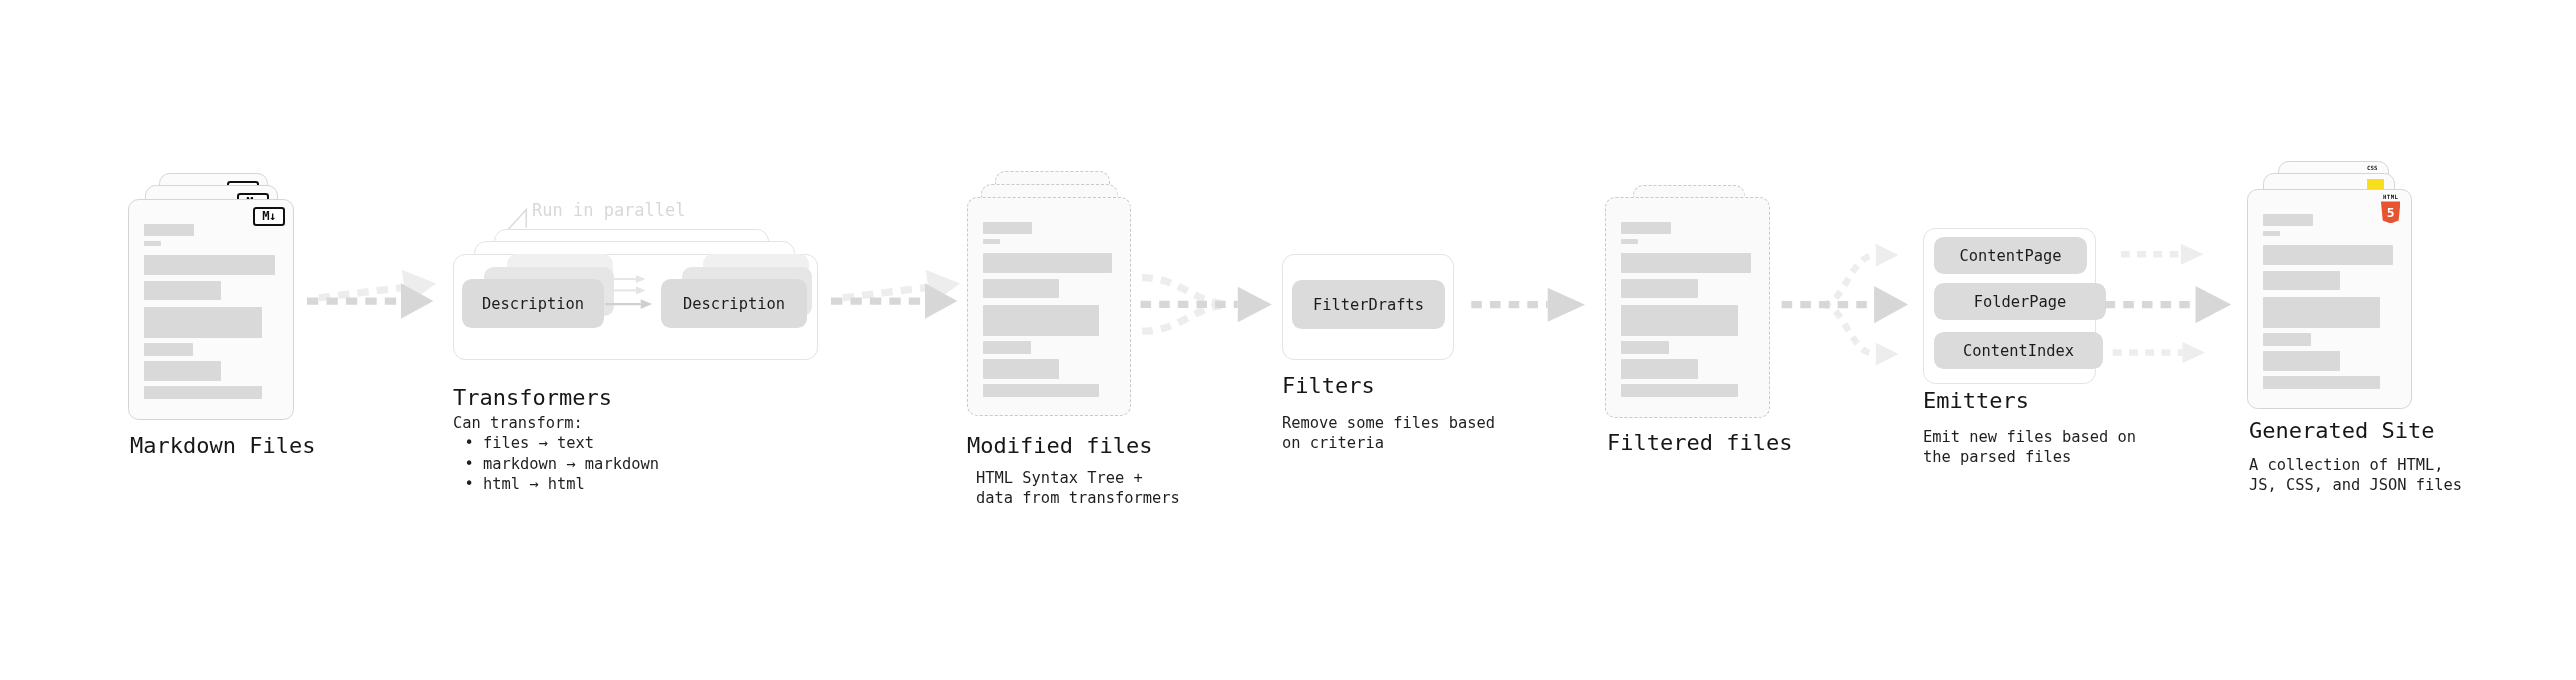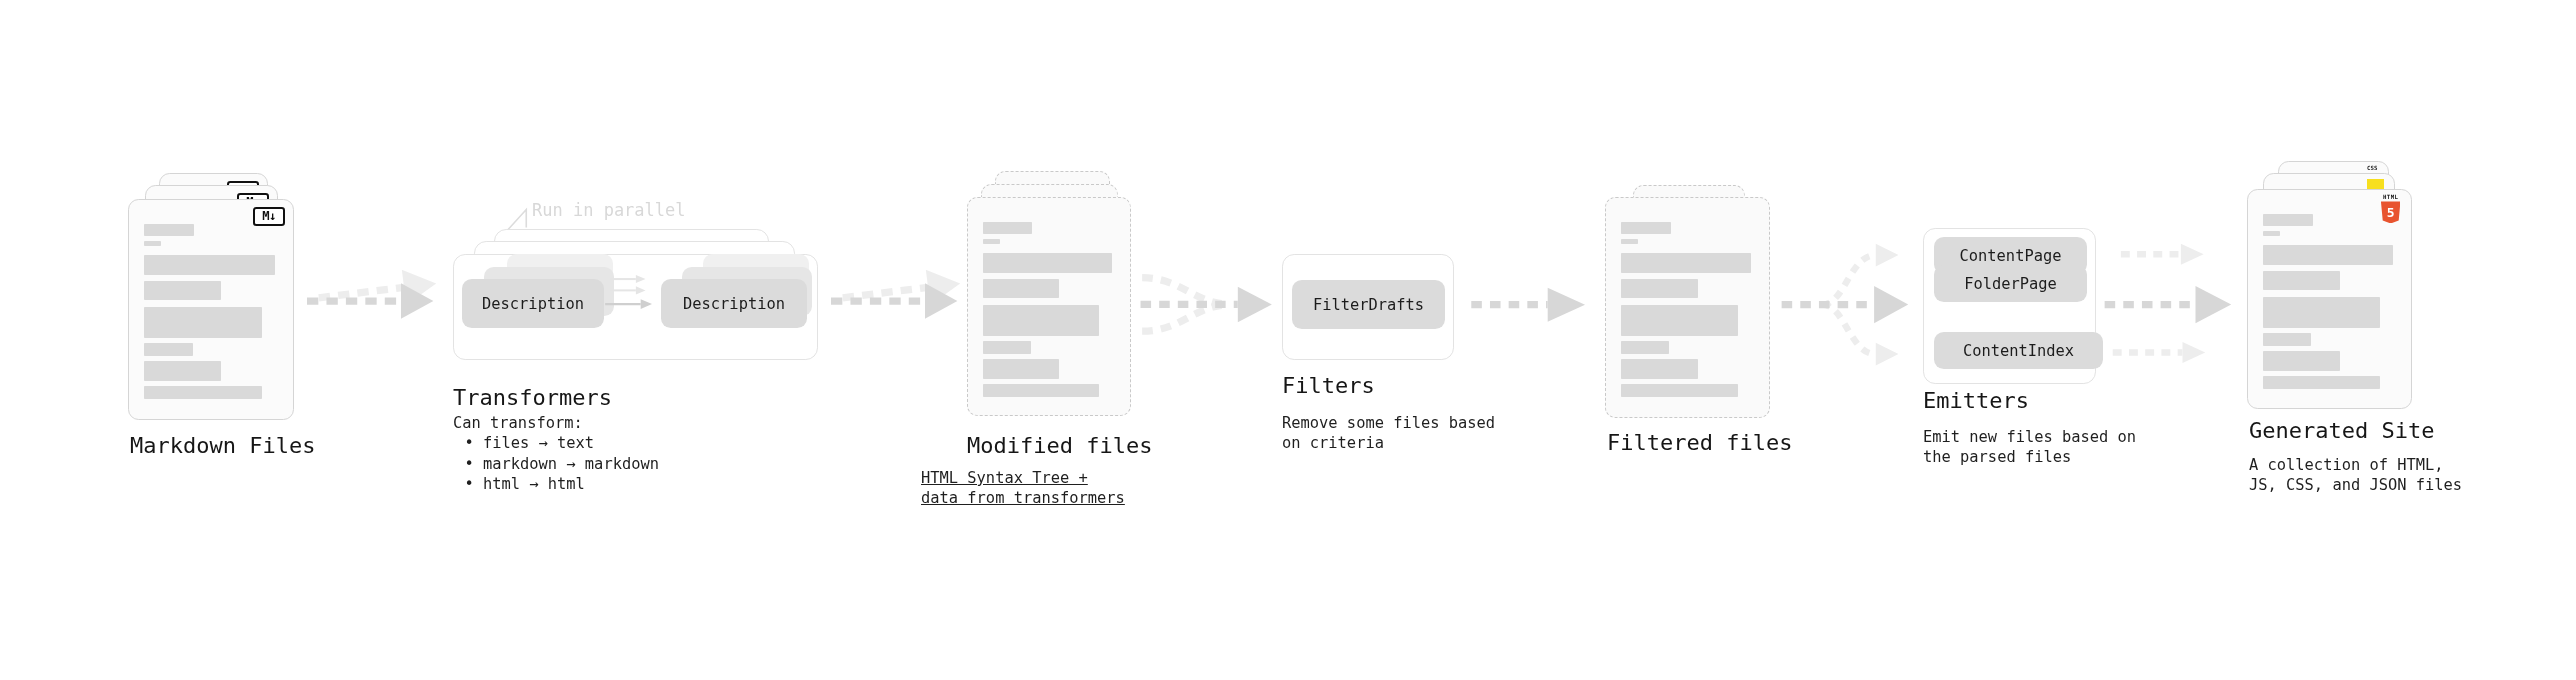--- a/index.html
+++ b/index.html
@@ -133,21 +133,21 @@
           <div class="bar" style="width: 13%; height: 4.9px; margin-top: 4.9px;"></div>
           <div class="bar" style="width: 100%; height: 19.5px; margin-top: 9.8px;"></div>
           <div class="bar" style="width: 59%; height: 19.5px; margin-top: 5.7px;"></div>
           <div class="bar" style="width: 90%; height: 31px; margin-top: 6.5px;"></div>
           <div class="bar" style="width: 37%; height: 13px; margin-top: 5.7px;"></div>
           <div class="bar" style="width: 59%; height: 19.5px; margin-top: 4.9px;"></div>
           <div class="bar" style="width: 90%; height: 13px; margin-top: 4.9px;"></div>
         </div>
     </div>
     <div class="title" style="left:967px;top:435px;">Modified files</div>
-    <div class="subtitle" style="left:921px;top:468px;text-decoration:underline;">
+    <div class="subtitle" style="left:976px;top:468px;">
       <div>HTML Syntax Tree +</div>
       <div>data from transformers</div>
     </div>
   </div>
 
   <svg class="arrow" style="left:1134px;top:268px;" width="146" height="77" viewBox="0 0 180 95">
     <path d="M10,12 C55,12 72,40 108,44" fill="none" stroke="#ededed" stroke-width="9" stroke-dasharray="13 10"></path>
     <path d="M10,78 C55,78 72,50 108,46" fill="none" stroke="#ededed" stroke-width="9" stroke-dasharray="13 10"></path>
     <line x1="8" y1="45" x2="128" y2="45" stroke="#d7d7d7" stroke-width="9" stroke-dasharray="13 10"></line>
     <polygon points="128,23 128,67 170,45" fill="#d7d7d7"></polygon>
@@ -190,21 +190,21 @@
     <polygon points="118,12 118,40 146,26" fill="#ededed"></polygon>
     <path d="M52,87 C80,87 86,148 118,148" fill="none" stroke="#ededed" stroke-width="8" stroke-dasharray="10 9"></path>
     <polygon points="118,134 118,162 146,148" fill="#ededed"></polygon>
     <line x1="2" y1="87" x2="116" y2="87" stroke="#d7d7d7" stroke-width="9" stroke-dasharray="13 10"></line>
     <polygon points="116,64 116,110 158,87" fill="#d7d7d7"></polygon>
   </svg>
 
   <div class="abs" style="left:0;top:0;">
     <div class="frame" style="left:1923px;top:228px;width:173px;height:156px;"></div>
     <div class="pill" style="left:1934px;top:237px;width:153px;height:37px;">ContentPage</div>
-    <div class="pill" style="left:1934px;top:265px;width:153px;height:37px;">FolderPage</div>
+    <div class="pill" style="left:1934px;top:283px;width:172px;height:37px;">FolderPage</div>
     <div class="pill" style="left:1934px;top:332px;width:169px;height:37px;">ContentIndex</div>
     <div class="title" style="left:1923px;top:390px;">Emitters</div>
     <div class="subtitle" style="left:1923px;top:427px;">
       <div>Emit new files based on</div>
       <div>the parsed files</div>
     </div>
   </div>
 
   <svg class="arrow" style="left:2103px;top:234px;" width="142" height="142" viewBox="0 0 175 175">
     <line x1="22" y1="25" x2="96" y2="25" stroke="#ededed" stroke-width="8" stroke-dasharray="11 9"></line>

